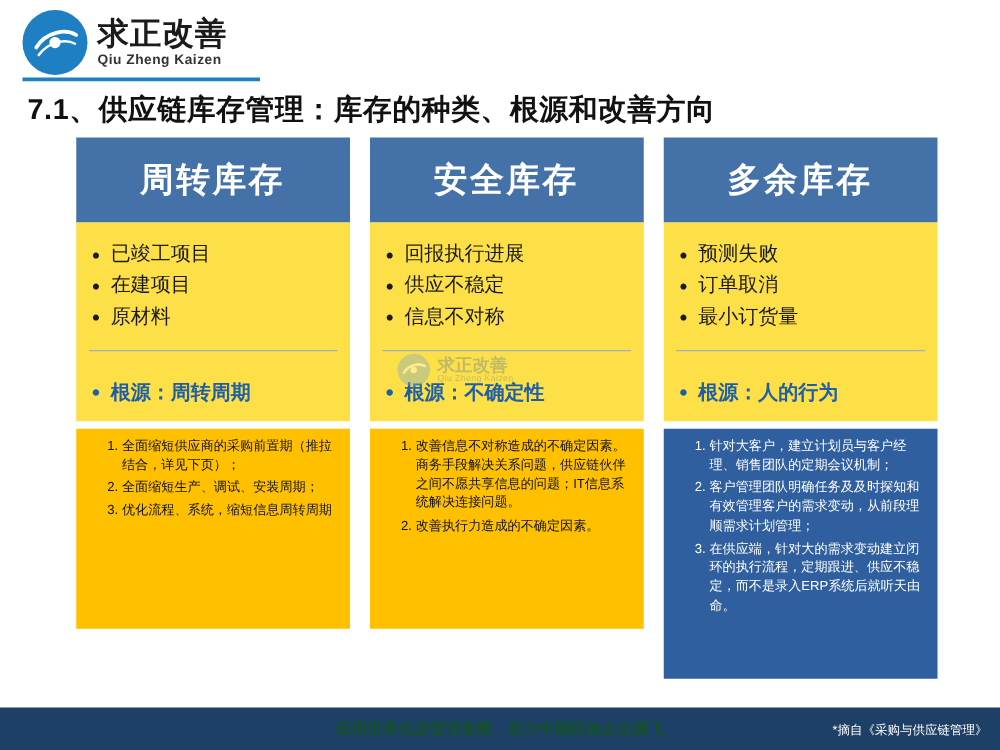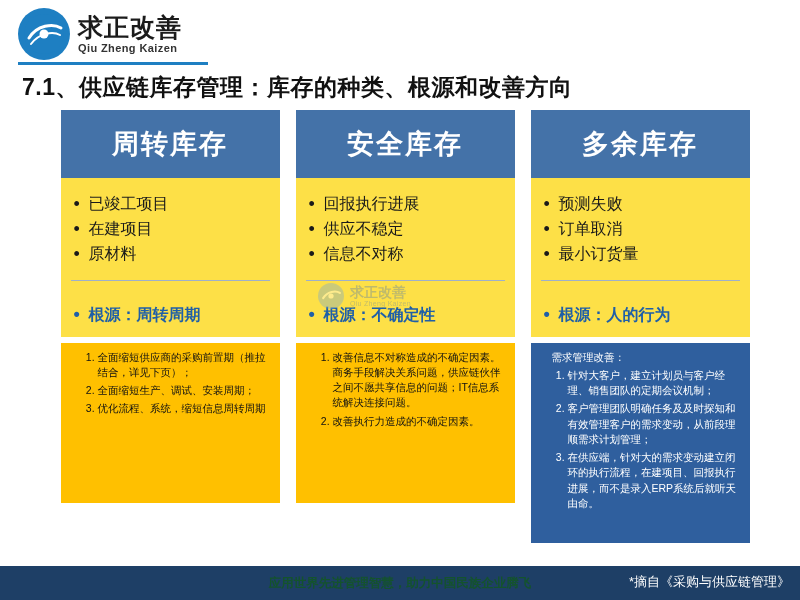--- a/index.html
+++ b/index.html
@@ -159,21 +159,21 @@
     width: 800px;
     text-align: center;
     color: #14532d;
     font-size: 12.5px;
     font-weight: bold;
   }
   .footer-cite {
     position: absolute;
     right: 10px; bottom: 9px;
     color: #ffffff;
-    font-size: 13px;
+    font-size: 10px;
   }
 </style>
 </head>
 <body>
 
 <div class="slide">
 
   <div class="logo-block">
     <div class="logo-mark">
       <svg width="42" height="42" viewBox="0 0 42 42" aria-hidden="true">
@@ -241,25 +241,24 @@
         <ul>
           <li>预测失败</li>
           <li>订单取消</li>
           <li>最小订货量</li>
         </ul>
         <div class="root-line">
           <div class="root-item">根源：人的行为</div>
         </div>
       </div>
       <div class="act blue">
-        <div class="act-intro">需求管理改善：</div>
         <ol>
           <li>针对大客户，建立计划员与客户经理、销售团队的定期会议机制；</li>
           <li>客户管理团队明确任务及及时探知和有效管理客户的需求变动，从前段理顺需求计划管理；</li>
-          <li>在供应端，针对大的需求变动建立闭环的执行流程，在建项目、回报执行进展，而不是录入ERP系统后就听天由命。</li>
+          <li>在供应端，针对大的需求变动建立闭环的执行流程，定期跟进、供应不稳定，而不是录入ERP系统后就听天由命。</li>
         </ol>
       </div>
     </div>
 
   </div>
 
   <div class="watermark">
     <div class="wm-mark">
       <svg width="22" height="22" viewBox="0 0 42 42" aria-hidden="true">
         <circle cx="21" cy="21" r="20" fill="#7aa7d0"></circle>

